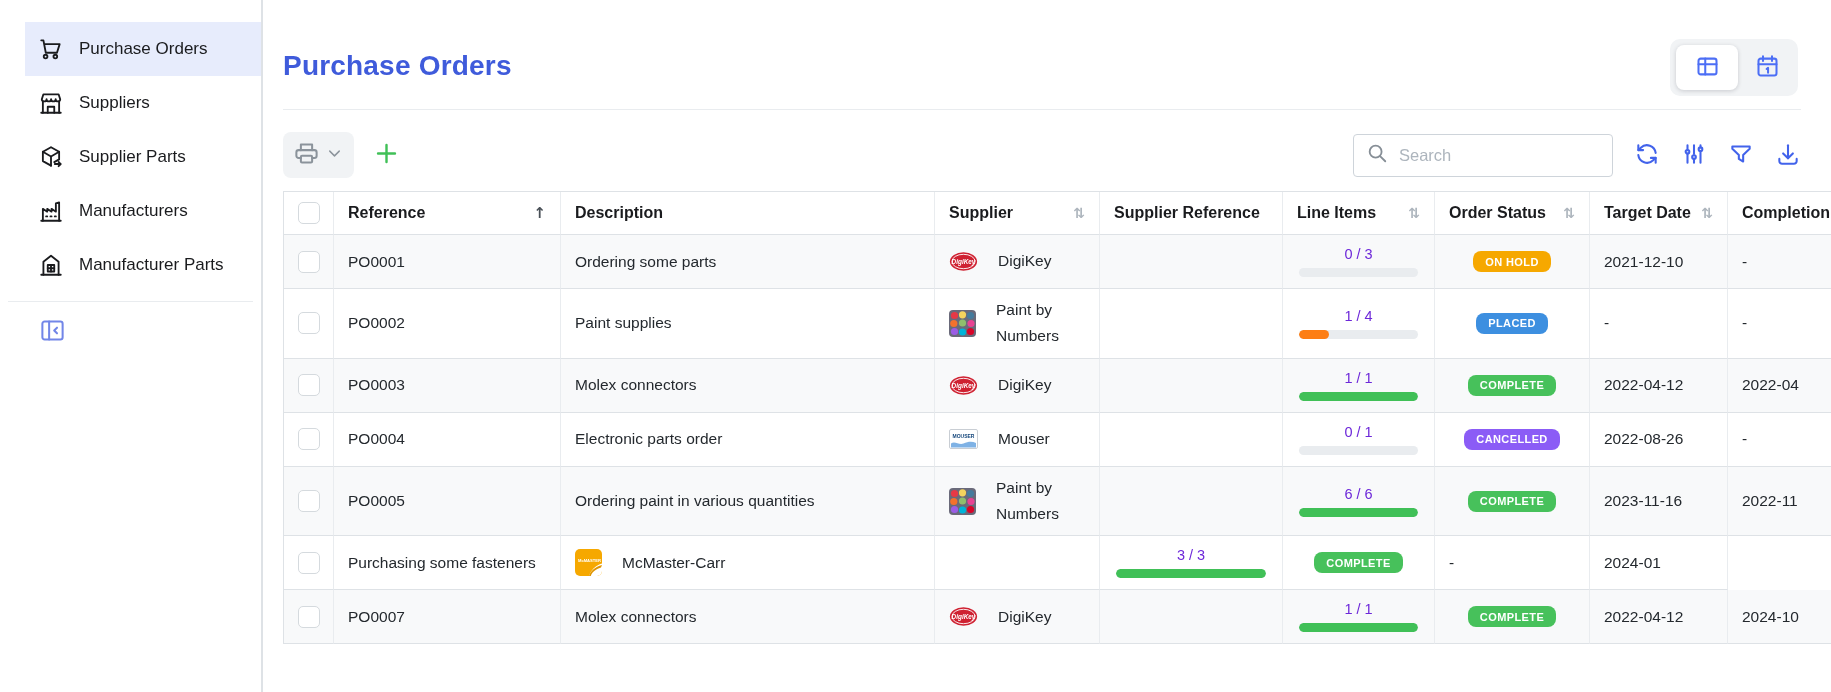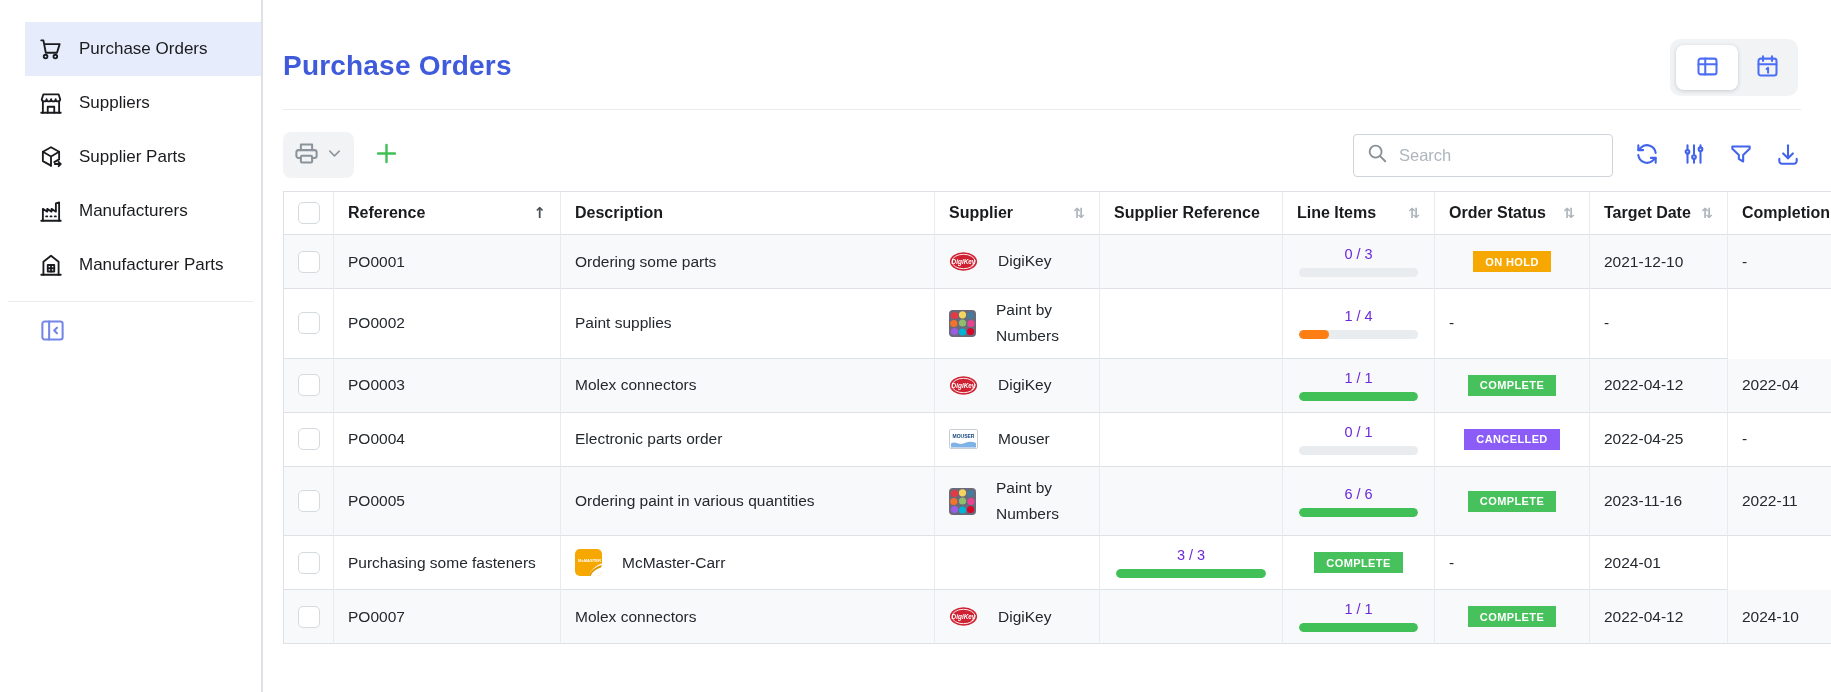--- a/index.html
+++ b/index.html
@@ -59,21 +59,21 @@
   .td-check, .th-check { justify-content:center; padding:8px 6px; }
   .cbx { appearance:none; -webkit-appearance:none; width:22px; height:22px; border:1px solid #d5dade; border-radius:5px; background:#fff; margin:0; cursor:pointer; }
   .td-supplier { gap:20px; }
   .supplier-name { line-height:1.7; }
   .logo { display:flex; flex-shrink:0; }
   .td-line { flex-direction:column; justify-content:center; gap:6px; align-items:stretch; padding:10px 16px; }
   .li-text { font-size:14.5px; color:#6d28d9; text-align:center; }
   .li-bar { height:9px; border-radius:5px; background:#e9ecef; overflow:hidden; }
   .li-fill { height:100%; border-radius:5px; }
   .td-status { justify-content:center; }
-  .badge { color:#fff; font-size:11px; font-weight:700; letter-spacing:.4px; padding:4.5px 12px; border-radius:0; white-space:nowrap; }
+  .badge { color:#fff; font-size:11px; font-weight:700; letter-spacing:.4px; padding:4.5px 12px; border-radius:8px; white-space:nowrap; }
 </style>
 </head>
 <body>
 
 <nav class="sidebar">
   <div id="side-list">
       <div class="side-item active">
     <span class="side-icon">
           <svg viewBox="0 0 24 24">
             <circle cx="7" cy="19" r="1.7"></circle>
@@ -331,20 +331,23 @@
               </span>
       <span class="supplier-name">Paint by Numbers</span>
     </div>
     <div class="td td-supref"></div>
     <div class="td td-line">
       <div class="li-text">1 / 4</div>
       <div class="li-bar">
         <div class="li-fill" style="width: 25%; background: rgb(253, 126, 20);"></div>
       </div>
     </div>
+    <div class="td td-status">
+      <span class="badge" style="background: rgb(61, 143, 224);">PLACED</span>
+    </div>
     <div class="td td-target">-</div>
     <div class="td td-completion">-</div>
   </div>
           <div class="tr">
     <div class="td td-check">
       <input type="checkbox" class="cbx" style="">
     </div>
     <div class="td td-ref">PO0003</div>
     <div class="td td-desc">Molex connectors</div>
     <div class="td td-supplier">
@@ -389,21 +392,21 @@
     <div class="td td-supref"></div>
     <div class="td td-line">
       <div class="li-text">0 / 1</div>
       <div class="li-bar">
         <div class="li-fill" style="width: 0%; background: rgb(253, 126, 20);"></div>
       </div>
     </div>
     <div class="td td-status">
       <span class="badge" style="background: #8b5cf6;">CANCELLED</span>
     </div>
-    <div class="td td-target">2022-04-25</div>
+    <div class="td td-target">2022-08-26</div>
     <div class="td td-completion">-</div>
   </div>
           <div class="tr">
     <div class="td td-check">
       <input type="checkbox" class="cbx" style="">
     </div>
     <div class="td td-ref">PO0005</div>
     <div class="td td-desc">Ordering paint in various quantities</div>
     <div class="td td-supplier">
       <span class="logo">

